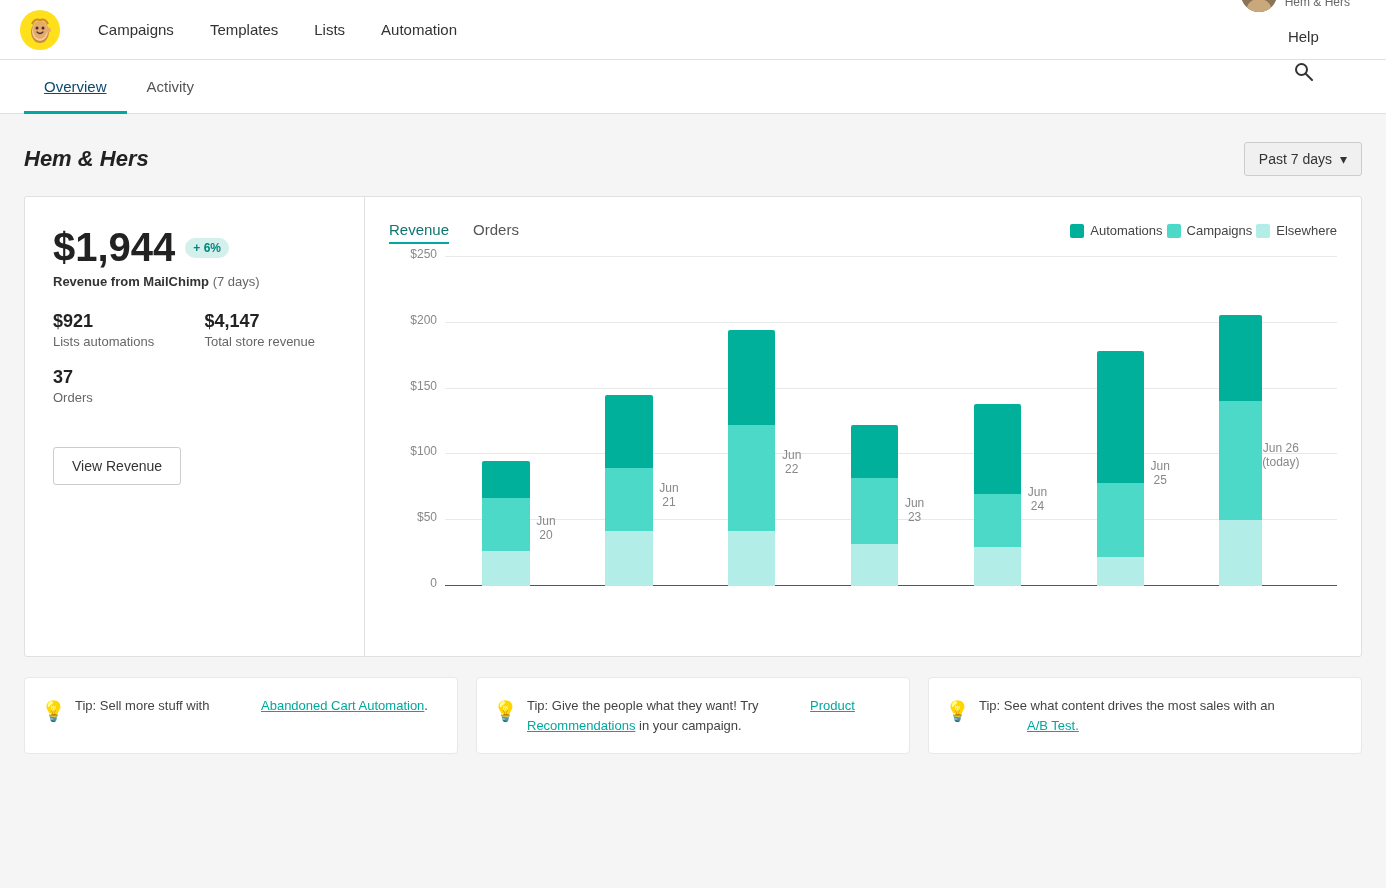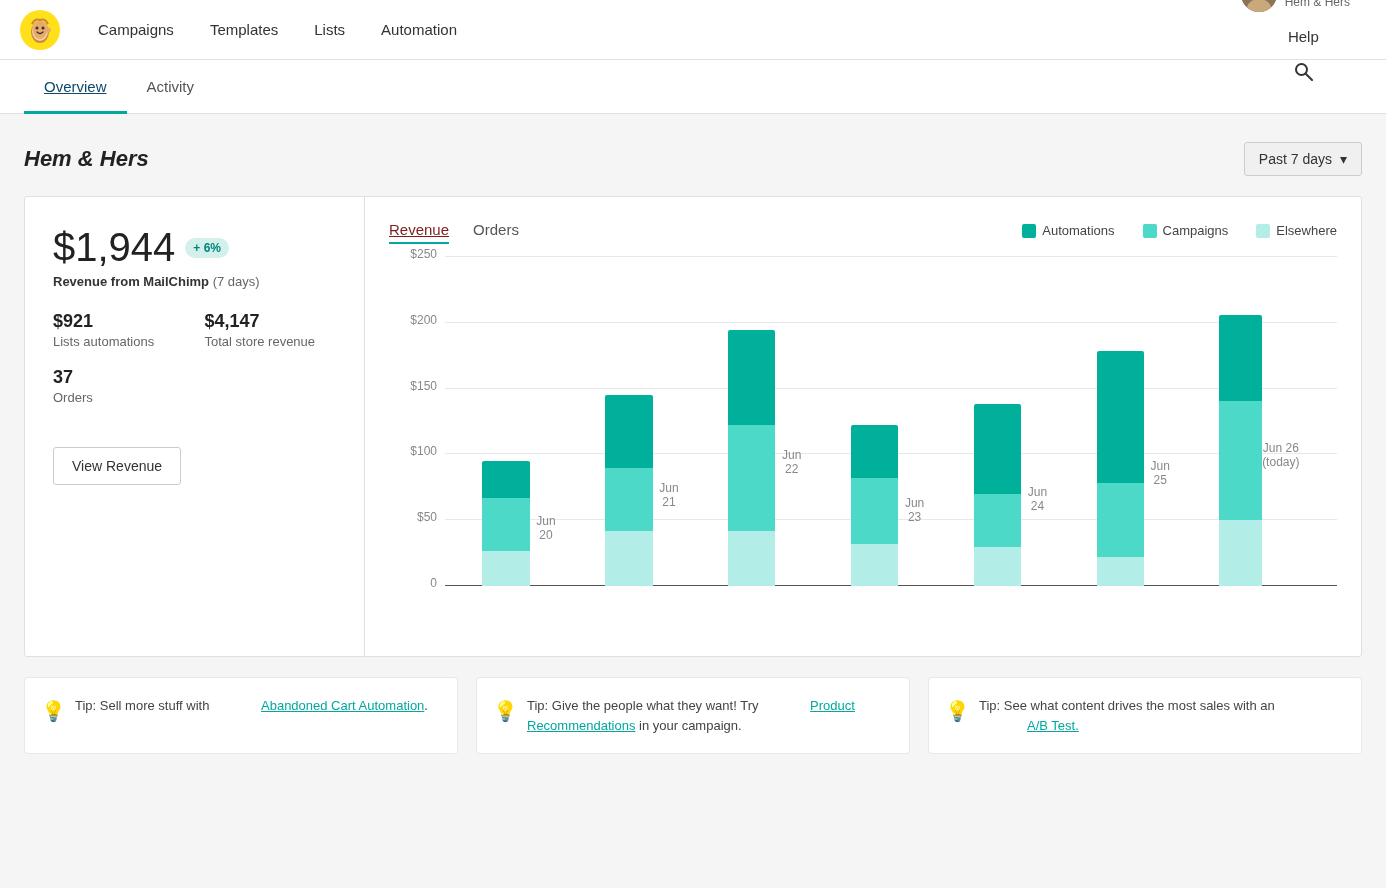--- a/index.html
+++ b/index.html
@@ -106,21 +106,21 @@
     .left-panel {
       width: 340px;
       flex-shrink: 0;
       padding: 28px 28px 28px;
       border-right: 1px solid #e0e0e0;
     }
     .revenue-amount {
       display: flex; align-items: center; gap: 10px;
       margin-bottom: 4px;
     }
-    .revenue-number { font-size: 40px; font-weight: 400; color: #222; }
+    .revenue-number { font-size: 40px; font-weight: 700; color: #222; }
     .revenue-badge {
       background: #d4f0ed; color: #00857a; font-size: 12px; font-weight: 600;
       padding: 3px 8px; border-radius: 12px;
     }
     .revenue-label { font-size: 13px; color: #666; margin-bottom: 22px; }
     .revenue-label strong { color: #333; }
 
     .stats-grid { display: grid; grid-template-columns: 1fr 1fr; gap: 0 20px; margin-bottom: 24px; }
     .stat-item { margin-bottom: 18px; }
     .stat-value { font-size: 18px; font-weight: 700; color: #222; margin-bottom: 2px; }
@@ -139,24 +139,24 @@
 
     .chart-tabs {
       display: flex; align-items: center; gap: 0; margin-bottom: 12px;
     }
     .chart-tab {
       font-size: 15px; padding: 4px 0; margin-right: 24px; cursor: pointer;
       color: #555;
       border-bottom: 2px solid transparent;
     }
     .chart-tab.active {
-      color: #7f1d1d; border-bottom: 2px solid #00a89e; text-decoration: underline;
+      color: #0f766e; border-bottom: 2px solid #00a89e;
     }
     .chart-legend {
-      margin-left: auto; display: flex; align-items: center; gap: 28px;
+      margin-left: auto; display: flex; align-items: center; gap: 4px;
     }
     .legend-item { display: flex; align-items: center; gap: 6px; font-size: 13px; color: #444; }
     .legend-dot { width: 14px; height: 14px; border-radius: 2px; }
 
     
     .chart-area {
       position: relative;
       height: 380px;
       padding-left: 56px;
       padding-bottom: 50px;

